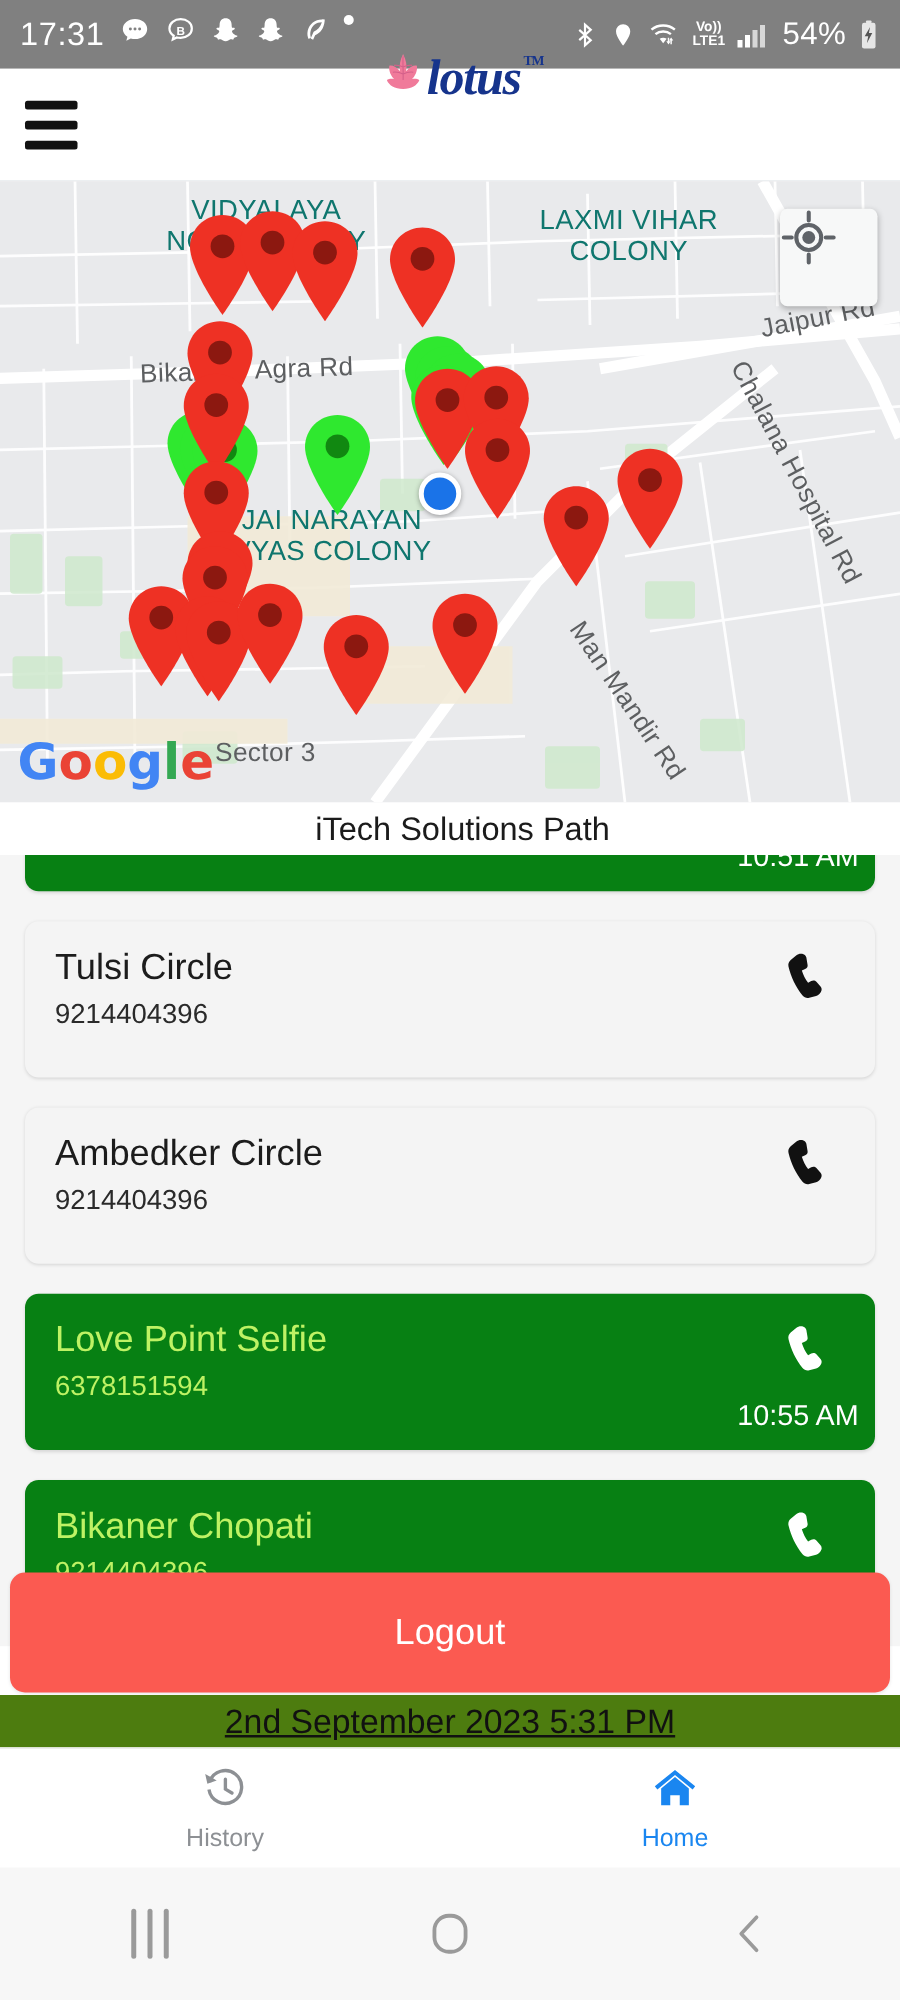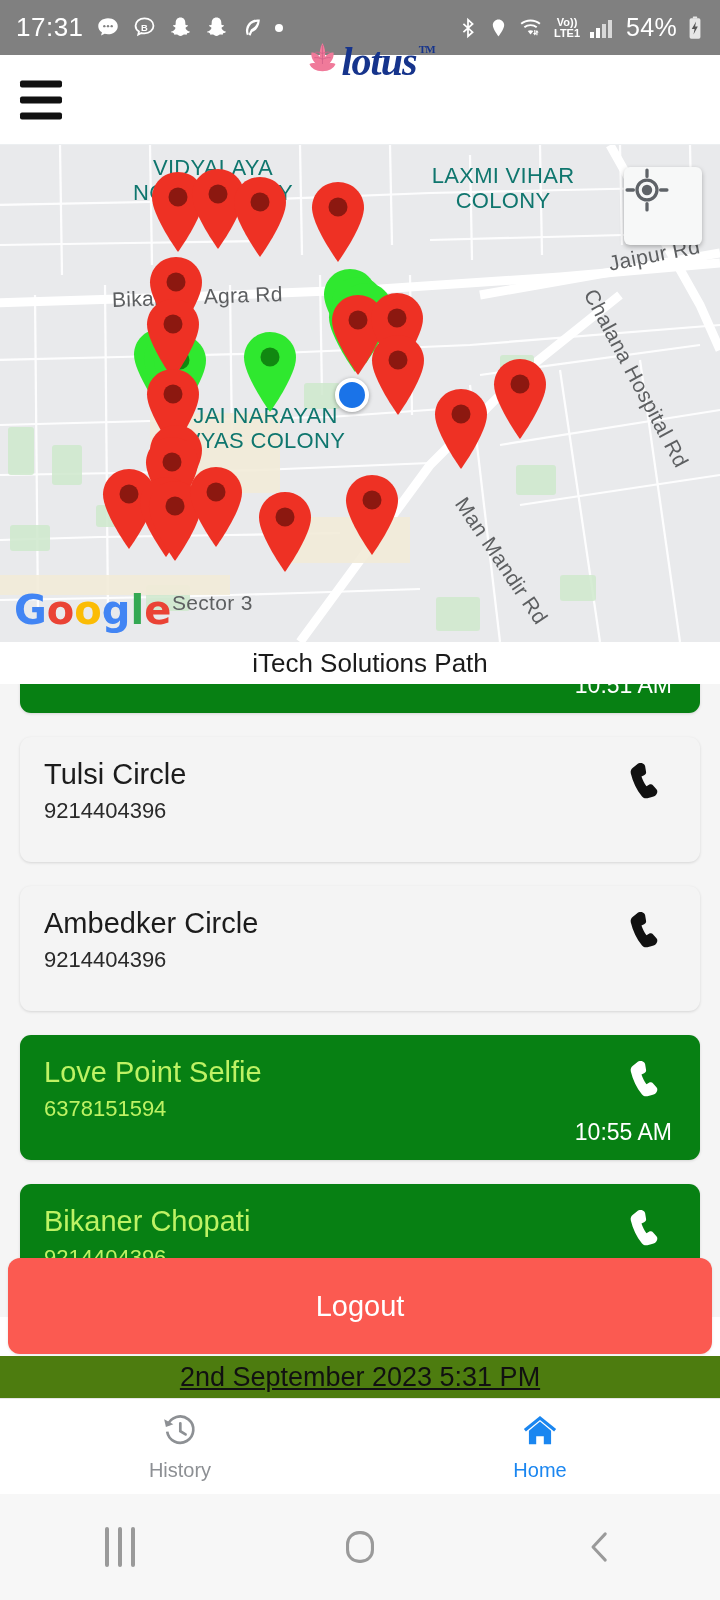--- a/index.html
+++ b/index.html
@@ -9,21 +9,21 @@
     background:#ffffff; overflow:hidden;
   }
   .phone { position:relative; width:720px; height:1600px; background:#fff; }
 
   
   .statusbar{
     position:absolute; top:0; left:0; width:720px; height:55px;
     background:#808080; display:flex; align-items:center;
     padding:0 16px; color:#fff;
   }
-  .sb-left{ display:flex; align-items:center; gap:11px; flex:1; }
+  .sb-left{ display:flex; align-items:flex-start; gap:11px; flex:1; }
   .sb-right{ display:flex; align-items:center; gap:9px; }
   .sb-time{ font-size:26px; letter-spacing:.5px; font-weight:400; }
   .sb-ico{ display:inline-flex; align-items:center; justify-content:center; }
   .sb-dot{ width:8px; height:8px; border-radius:50%; background:#fff; display:inline-block; }
   .volte{ display:flex; flex-direction:column; line-height:.92; font-size:11px; font-weight:700; align-items:center;}
   .batt-txt{ font-size:25px; letter-spacing:.3px; }
 
   
   .appbar{
     position:absolute; top:55px; left:0; width:720px; height:90px;
@@ -93,21 +93,21 @@
   }
   .card.white{ background:#f4f4f4; }
   .card.green{ background:#078013; }
   .card .name{ font-size:29px; line-height:1.15; margin-bottom:7px; }
   .card .phone-num{ font-size:22px; }
   .card.white .name{ color:#1c1c1c; }
   .card.white .phone-num{ color:#2a2a2a; }
   .card.green .name, .card.green .phone-num{ color:#bef264; }
   .card .call-ico{ position:absolute; right:28px; top:22px; }
   .card .time{
-    position:absolute; right:28px; bottom:14px;
+    position:absolute; right:13px; bottom:14px;
     font-size:23px; color:#fff;
   }
   .card.clipped-top{ margin-top:-96px; margin-bottom:24px; }
 
   
   .logout{
     position:absolute; left:8px; top:1258px; width:704px; height:96px;
     background:#fb5a51; border-radius:12px; display:flex;
     align-items:center; justify-content:center;
     font-size:29px; color:#fff; cursor:pointer; z-index:6;

